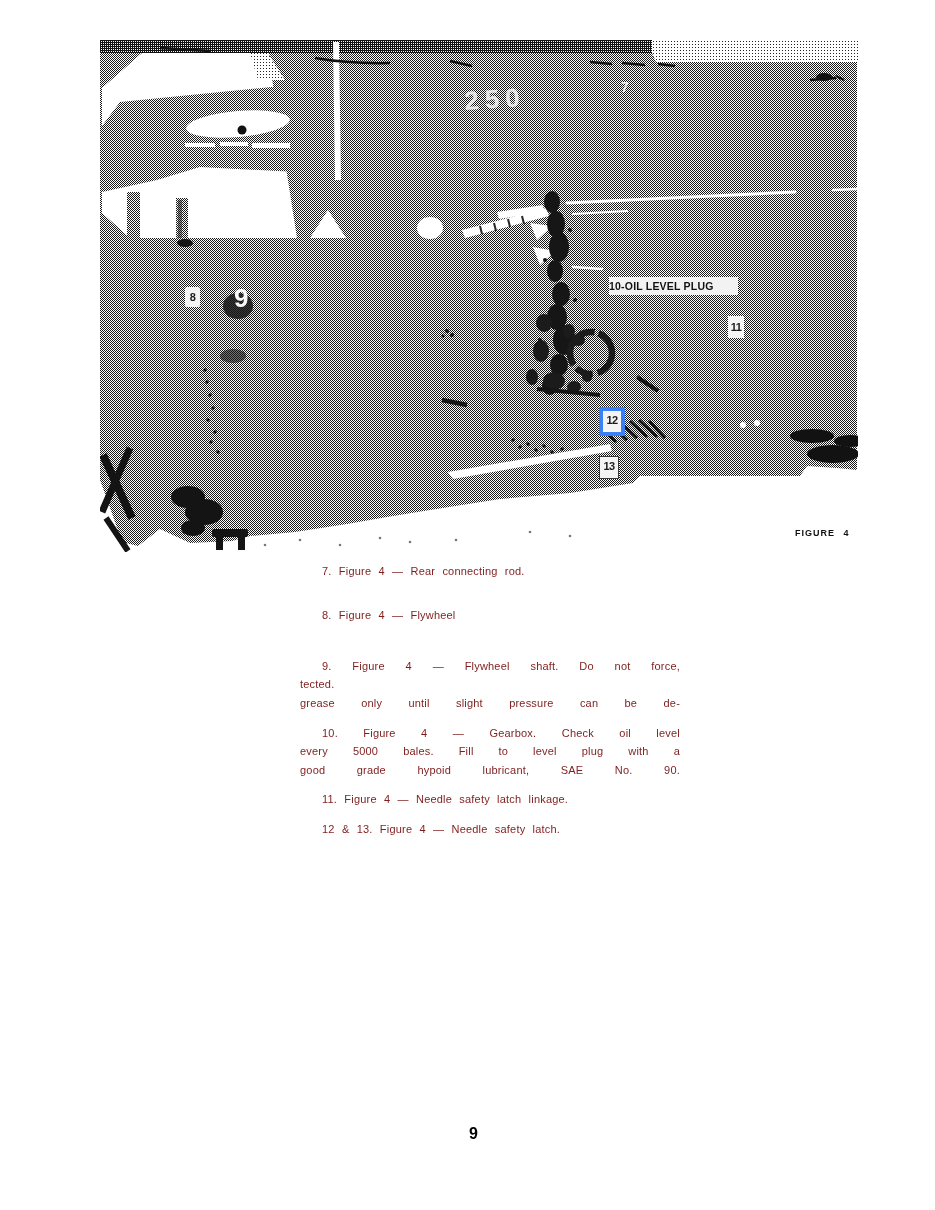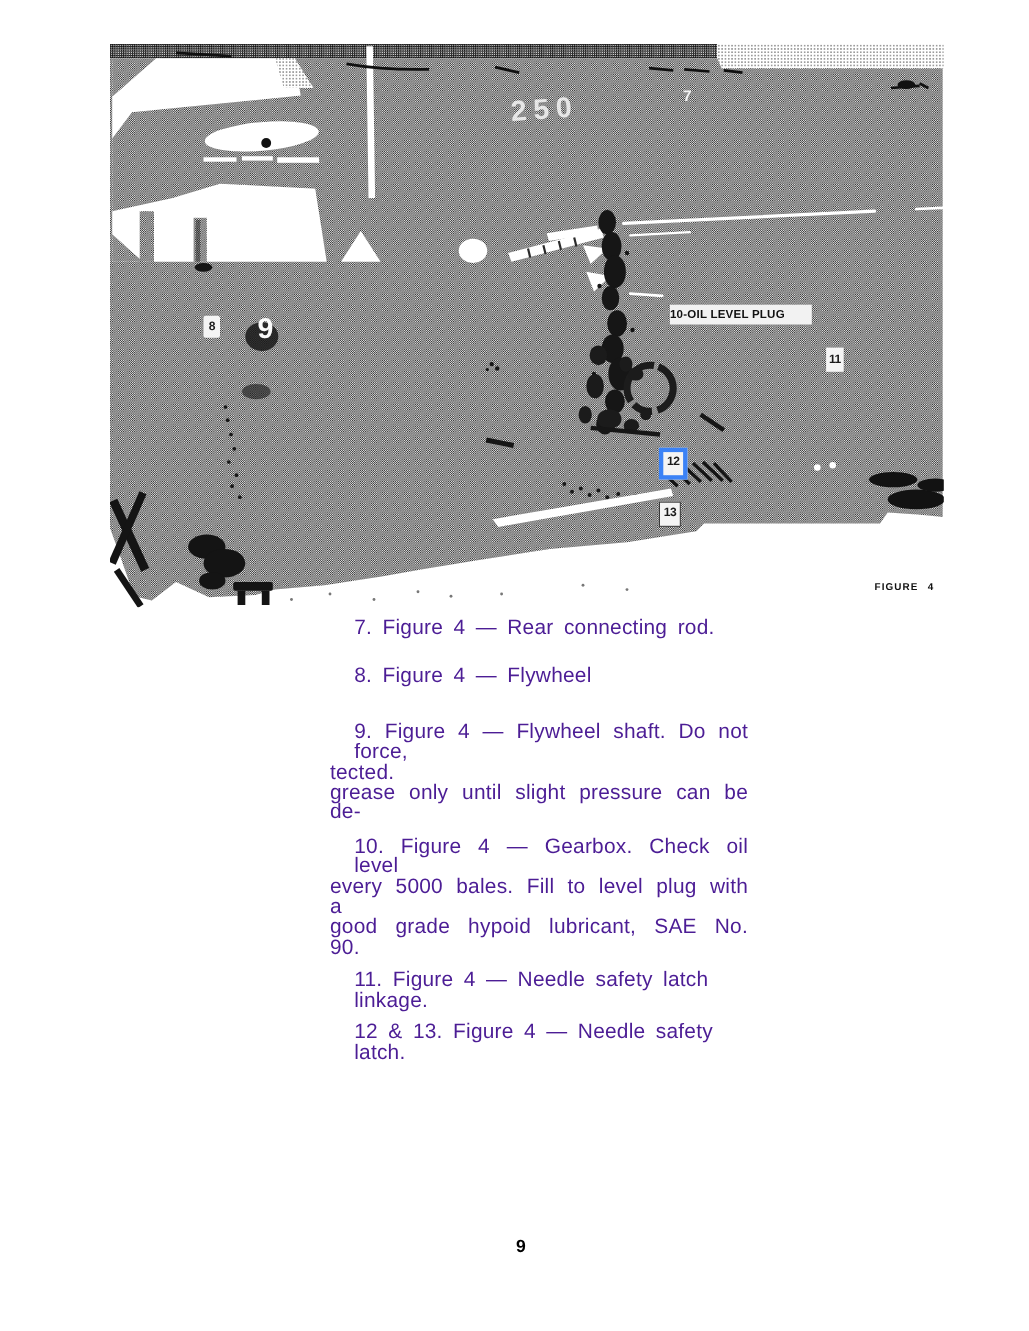--- a/index.html
+++ b/index.html
@@ -3,32 +3,32 @@
 <meta charset="utf-8">
 <style>
   html,body{margin:0;padding:0;background:#ffffff;}
   .page{position:relative;width:935px;height:1210px;background:#ffffff;overflow:hidden;
         font-family:"Liberation Sans",sans-serif;color:#1c1c1c;}
   .photo{position:absolute;left:100px;top:40px;width:758px;height:512px;}
   .photo svg{position:absolute;left:0;top:0;}
   .tag{position:absolute;background:#f4f4f4;color:#1b1b1b;font-weight:bold;
        font-size:11px;line-height:20px;text-align:center;letter-spacing:-0.5px;}
   .tag.t8{left:85px;top:247px;width:15px;height:20px;border-radius:2px;}
-  .tag.t11{left:651px;top:276px;width:16px;height:22px;line-height:22px;}
+  .tag.t11{left:628px;top:276px;width:16px;height:22px;line-height:22px;}
   .tag.t12{left:499px;top:367px;width:18px;height:21px;border:4px solid #3b82f6;line-height:19px;}
   .tag.t13{left:499px;top:416px;width:18px;height:21px;border:1px solid #3a3a3a;line-height:19px;text-align:center;}
   .tag9{position:absolute;left:134px;top:243px;color:#fafafa;font-weight:bold;font-size:26px;
         line-height:30px;letter-spacing:-1px;}
   .oil-label{position:absolute;left:509px;top:237px;width:129px;height:18px;background:#f2f2f2;
         color:#111;font-weight:bold;font-size:10.5px;line-height:18px;text-align:left;
         letter-spacing:0.2px;white-space:nowrap;overflow:hidden;}
   .fig-caption{position:absolute;left:795px;top:528px;font-size:9px;font-weight:bold;
         letter-spacing:1px;word-spacing:5px;color:#111;}
-  .text-block{position:absolute;left:300px;top:562px;width:380px;font-size:19px;
-        line-height:18.4px;word-spacing:4px;letter-spacing:0.2px;color:#4c1d95;}
+  .text-block{position:absolute;left:300px;top:562px;width:380px;font-size:11px;
+        line-height:18.4px;word-spacing:4px;letter-spacing:0.2px;color:#7f1d1d;}
   .para{margin:0 0 11px 0;}
   .para.gap-big{margin-bottom:26px;}
   .para.gap-mid{margin-bottom:12px;margin-top:32px;}
   .ln{text-align:justify;text-align-last:justify;}
   .ln.single,.ln.last{text-align:left;text-align-last:left;}
   .ln.first{padding-left:22px;}
   .page-number{position:absolute;left:469px;top:1125px;font-size:16px;font-weight:bold;color:#000;}
 </style>
 </head>
 <body>

